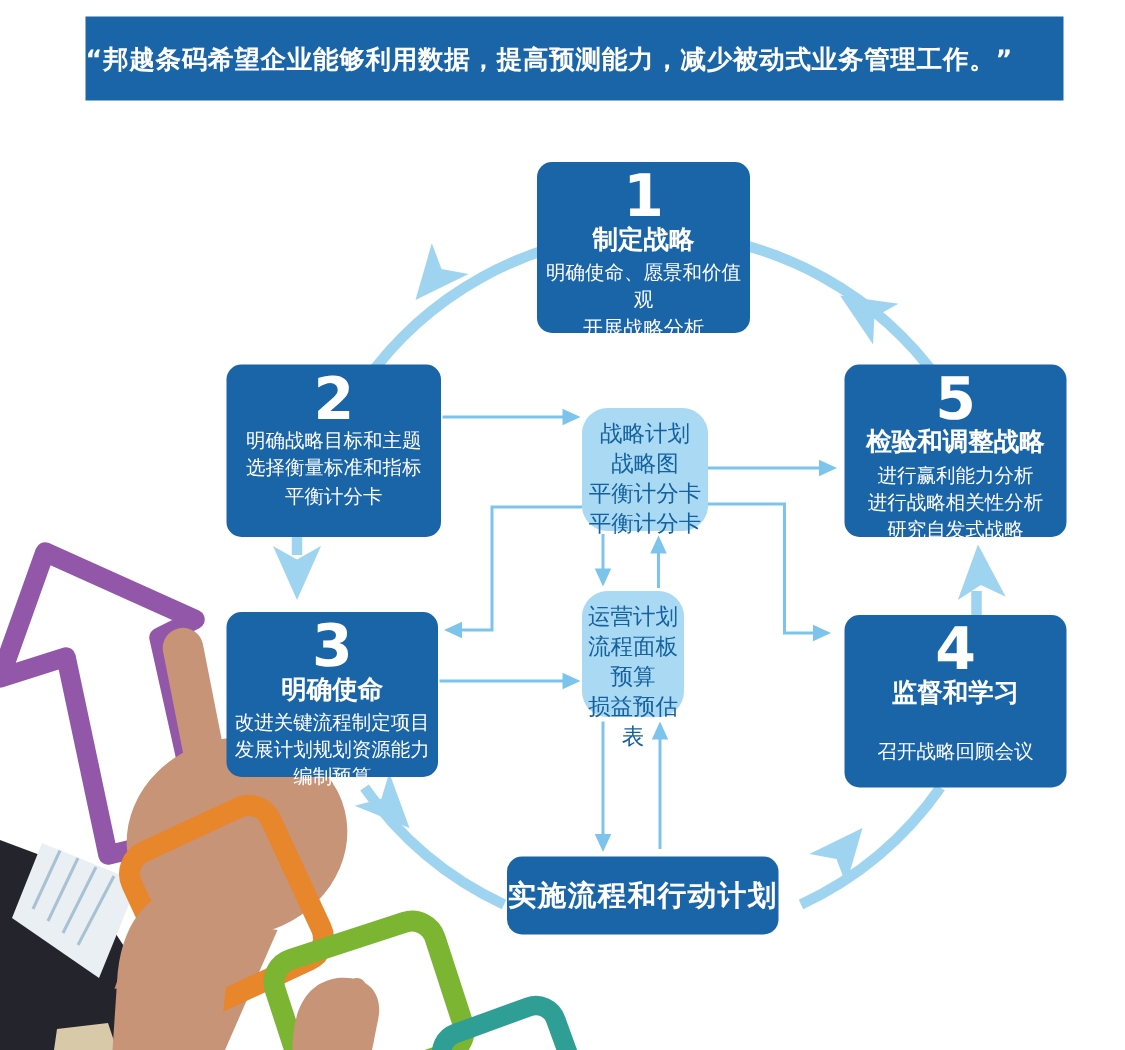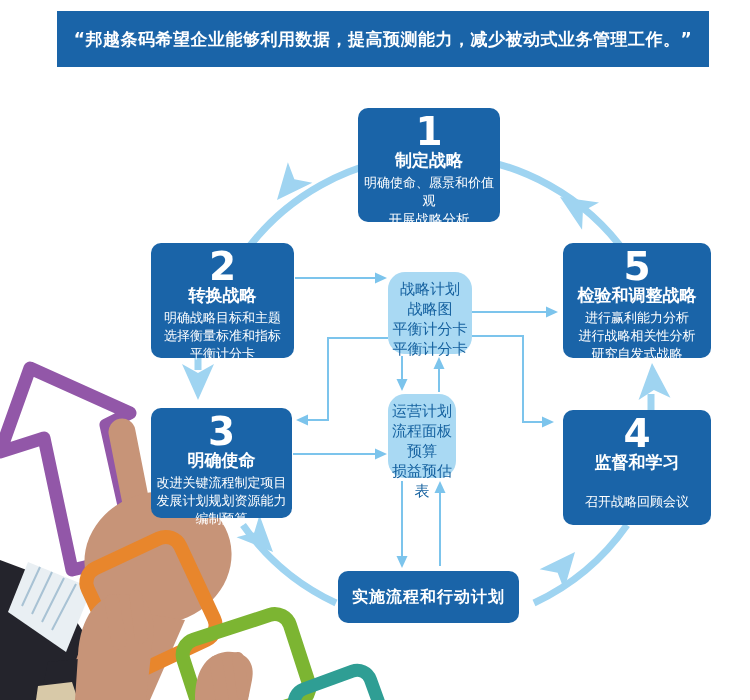--- a/index.html
+++ b/index.html
@@ -1,20 +1,20 @@
 <!DOCTYPE html>
 <html><head>
 <meta charset="utf-8">
 <style>
   html,body{margin:0;padding:0;background:#ffffff;}
   .canvas{position:relative;width:750px;height:700px;background:#ffffff;overflow:hidden;
           font-family:"DejaVu Sans","Liberation Sans",sans-serif;}
   
   .quote-bar{position:absolute;left:57px;top:11px;width:652px;height:56px;background:#1a64a8;
-             display:flex;align-items:center;justify-content:center;}
+             display:flex;align-items:center;}
   .quote-bar span{color:#ffffff;font-size:17px;font-weight:bold;letter-spacing:.5px;}
   
   .flow{position:absolute;left:0;top:0;z-index:1;}
   
   .step{position:absolute;z-index:2;background:#1a64a8;border-radius:10px;color:#ffffff;
         text-align:center;padding:4px 2px 0;box-sizing:border-box;}
   .step .num{display:block;font-size:39px;font-weight:bold;line-height:1.0;}
   .step .title{display:block;font-size:17px;font-weight:bold;line-height:1.15;margin-bottom:3px;}
   .step .line{display:block;font-size:13px;line-height:1.42;}
   .step .line.strong{font-weight:normal;font-size:13.5px;}
@@ -25,21 +25,21 @@
   .s4{left:563px;top:410px;width:148px;height:115px;}
   
   .lite{position:absolute;z-index:2;background:#a9d9f3;border-radius:17px;color:#15619f;
         text-align:center;box-sizing:border-box;padding-top:7px;}
   .lite .line{display:block;font-size:15px;line-height:20px;}
   .c-top{left:388px;top:272px;width:84px;height:82px;}
   .c-bot{left:388px;top:394px;width:68px;height:84px;}
   
   .banner{position:absolute;z-index:2;left:338px;top:571px;width:181px;height:52px;background:#1a64a8;
           border-radius:10px;display:flex;align-items:center;justify-content:center;}
-  .banner span{color:#ffffff;font-size:16px;font-weight:bold;letter-spacing:1px;}
+  .banner span{color:#ffffff;font-size:19px;font-weight:bold;letter-spacing:1px;}
 </style>
 </head>
 <body>
 
 <div class="canvas">
 
   <div class="quote-bar">
     <span>“邦越条码希望企业能够利用数据，提高预测能力，减少被动式业务管理工作。”</span>
   </div>
 
@@ -125,21 +125,20 @@
   <div class="step s1">
     <span class="num">1</span>
     <span class="title">制定战略</span>
     <span class="line">明确使命、愿景和价值观</span>
     <span class="line strong">开展战略分析</span>
     <span class="line">制定战略</span>
   </div>
 
   <div class="step s2">
     <span class="num">2</span>
-    <span class="title">转换战略</span>
     <span class="line">明确战略目标和主题</span>
     <span class="line">选择衡量标准和指标</span>
     <span class="line">平衡计分卡</span>
   </div>
 
   <div class="step s3">
     <span class="num">3</span>
     <span class="title">明确使命</span>
     <span class="line">改进关键流程制定项目</span>
     <span class="line">发展计划规划资源能力</span>

